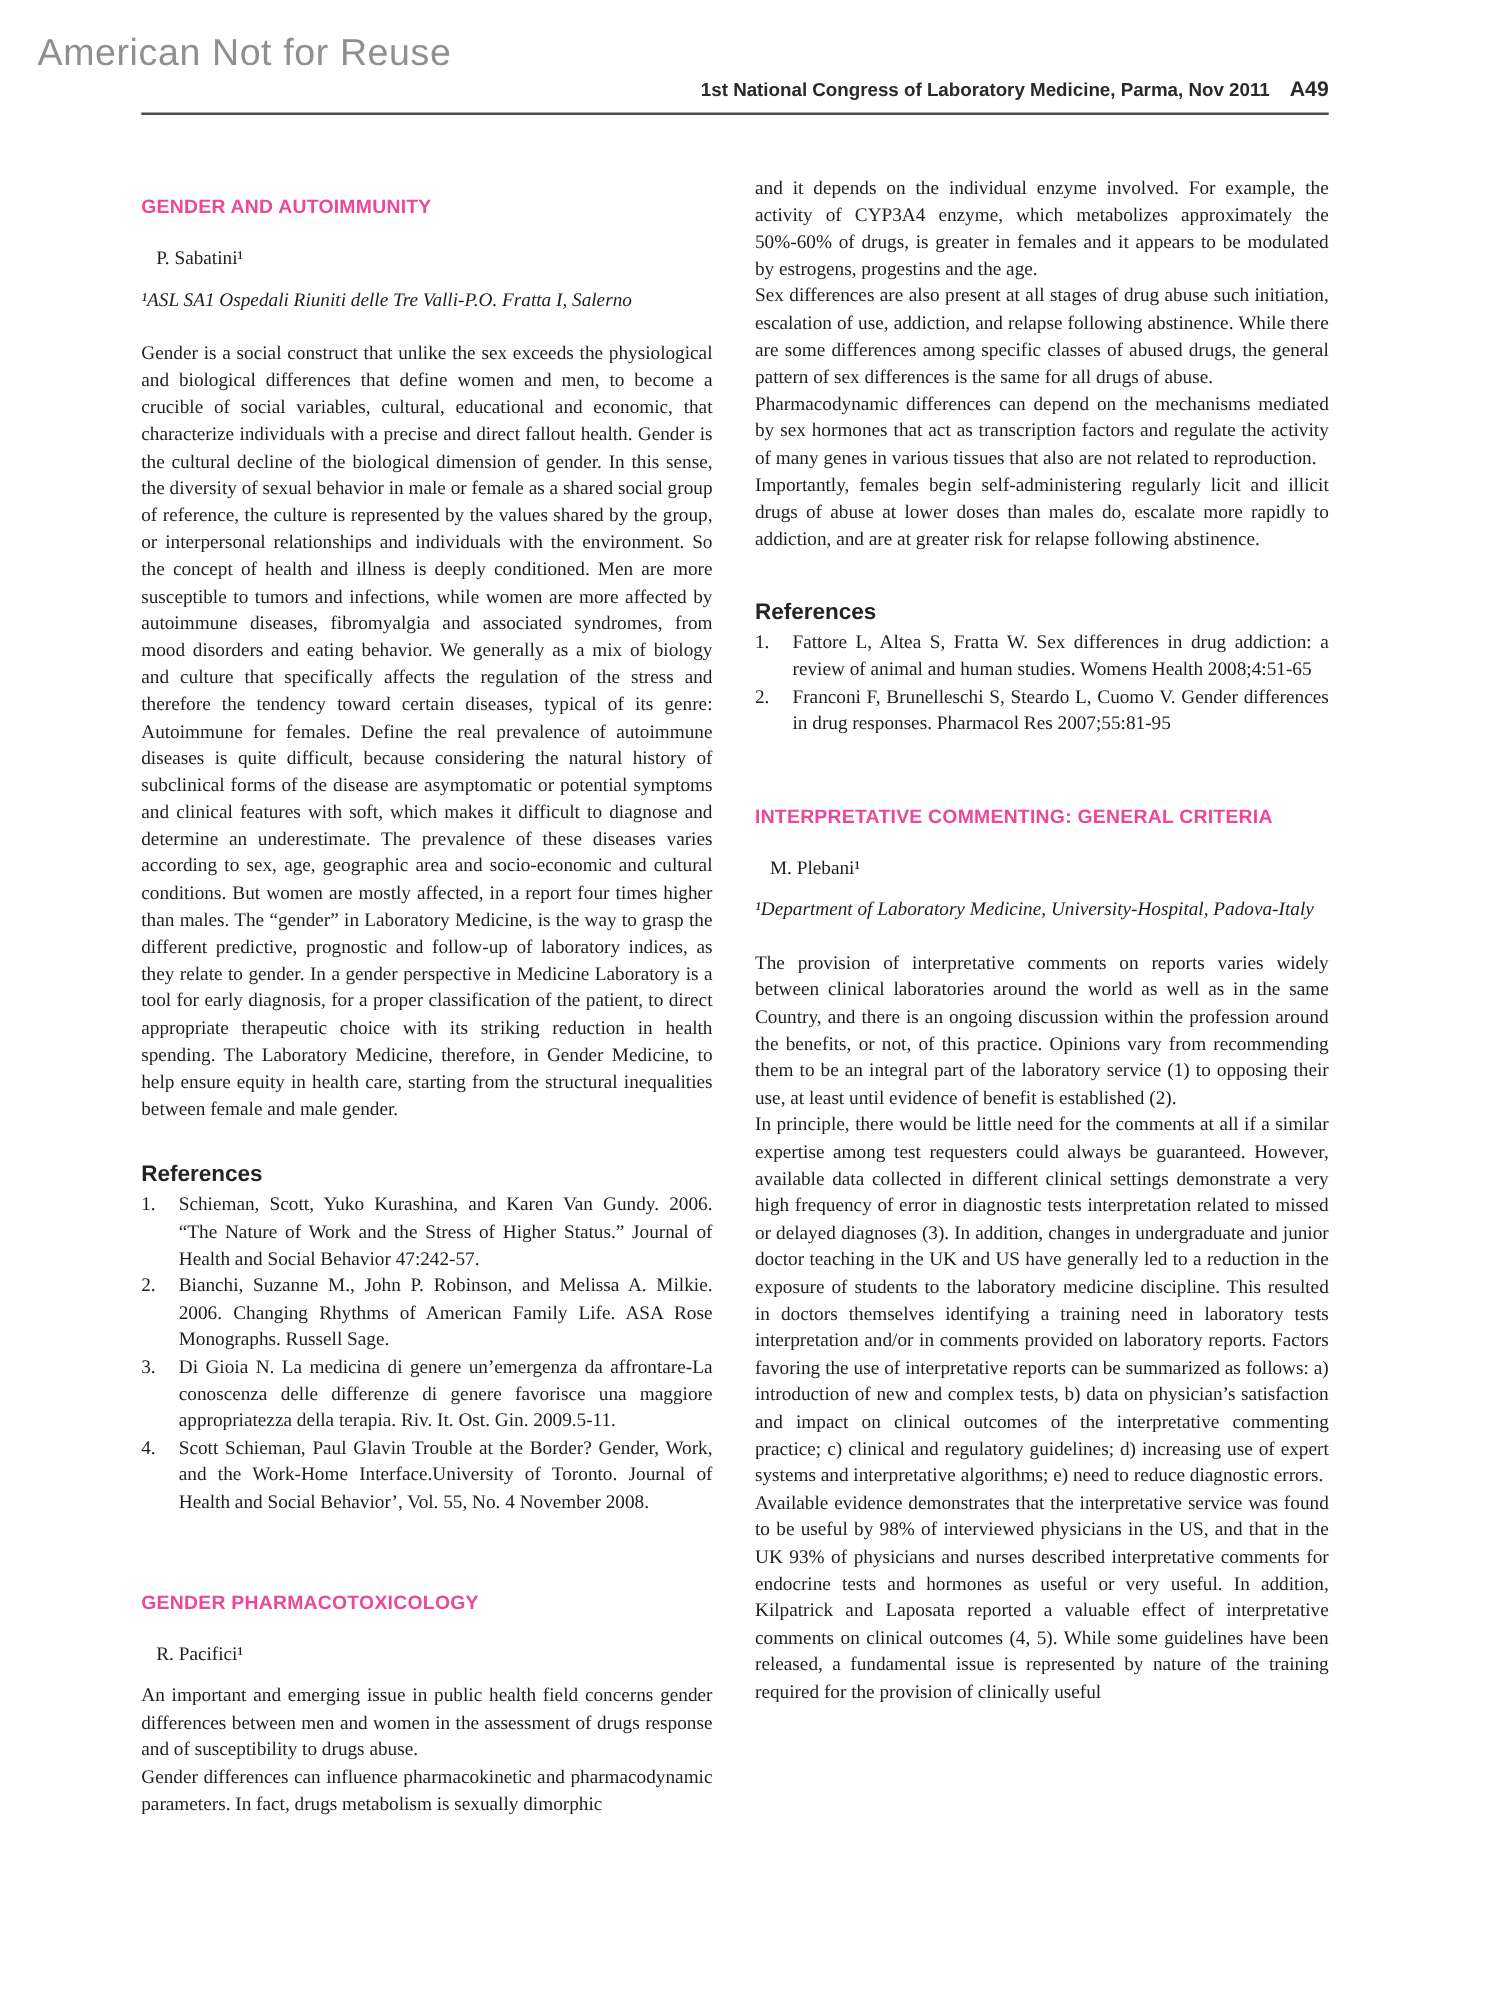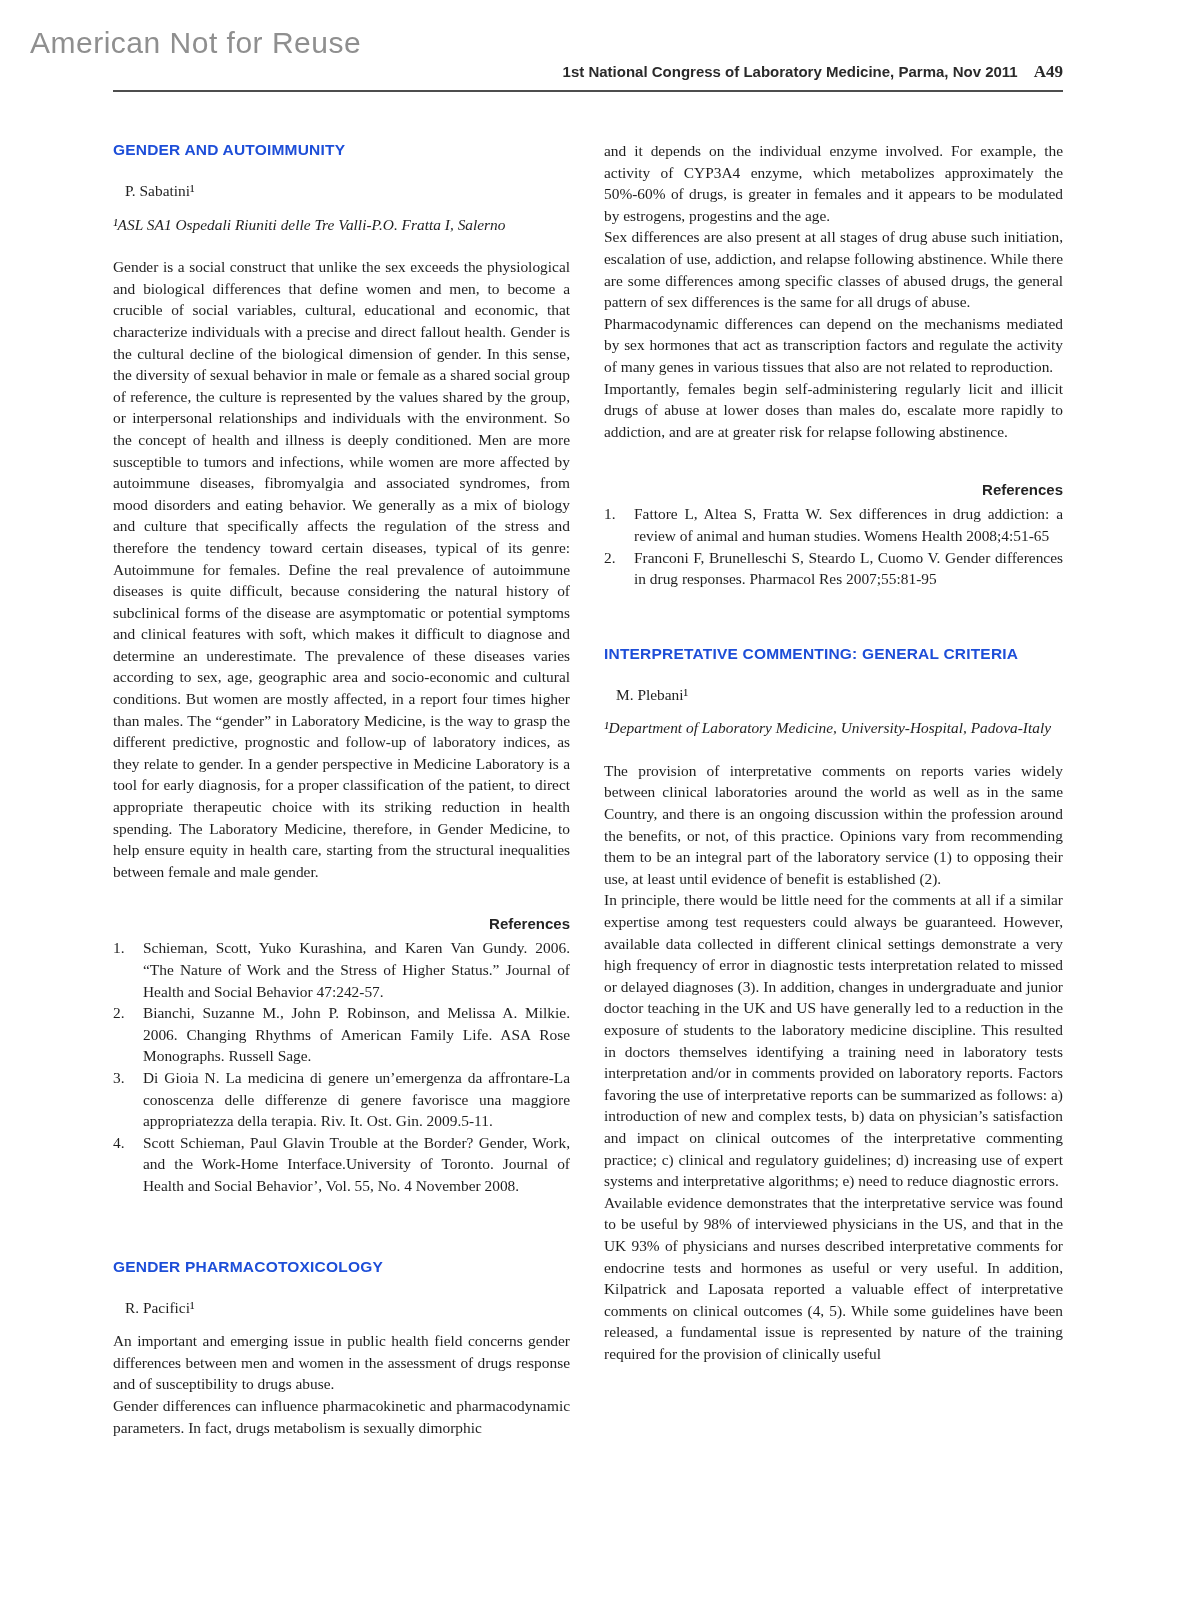--- a/index.html
+++ b/index.html
@@ -14,44 +14,44 @@
     font-family:"Liberation Sans","DejaVu Sans",sans-serif;
     font-size:30px;color:#8f8f8f;letter-spacing:0.5px;
   }
   .page-header{
     position:absolute;top:62px;right:137px;
     font-family:"Liberation Sans","DejaVu Sans",sans-serif;
     font-weight:700;color:#2a2a2a;
     display:flex;align-items:baseline;text-align:center;
   }
   .header-congress{font-size:15px;}
-  .header-code{font-size:17px;margin-left:16px;font-family:Liberation Serif, serif;}
+  .header-code{font-size:17px;margin-left:16px;}
   .header-rule{
     position:absolute;left:113px;top:90px;width:950px;height:2px;
     background:#4d4d4d;
   }
   .columns{
     position:absolute;left:113px;top:93px;width:950px;
     display:flex;gap:34px;
   }
   .col{padding-top:47px;font-size:15.4px;line-height:21.6px;}
   .col-left{width:457px;}
   .col-right{width:459px;}
   .section-title{
     font-family:"Liberation Sans","DejaVu Sans",sans-serif;
     font-weight:700;font-size:15.5px;line-height:19px;
-    color:#1d4ed8;margin:0 0 21px 0;letter-spacing:0.2px;
+    color:#ec4899;margin:16px 0 21px 0;letter-spacing:0.2px;
   }
   .author{margin:12px;}
   .affiliation{margin:0 0 21px 0;font-style:italic;}
   .para{margin:0;text-align:justify;}
   .refs-label{
     font-family:"Liberation Sans","DejaVu Sans",sans-serif;
-    font-weight:700;font-size:15px;line-height:19px;
-    color:#242424;margin:32px 0 4px 0;text-align:right;
+    font-weight:700;font-size:18px;line-height:19px;
+    color:#242424;margin:32px 0 4px 0;
   }
   .ref{display:flex;margin:0;}
   .ref-num{width:30px;flex-shrink:0;}
   .ref-text{flex:1;text-align:justify;}
   .mt-section{margin-top:60px;}
   .mt-refs-right{margin-top:38px;}
   .mt-title-right{margin-top:54px;}
 </style>
 </head>
 <body>

